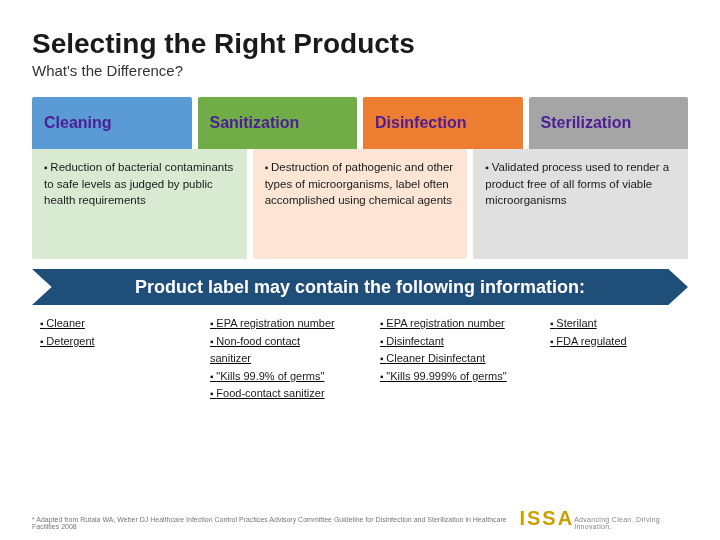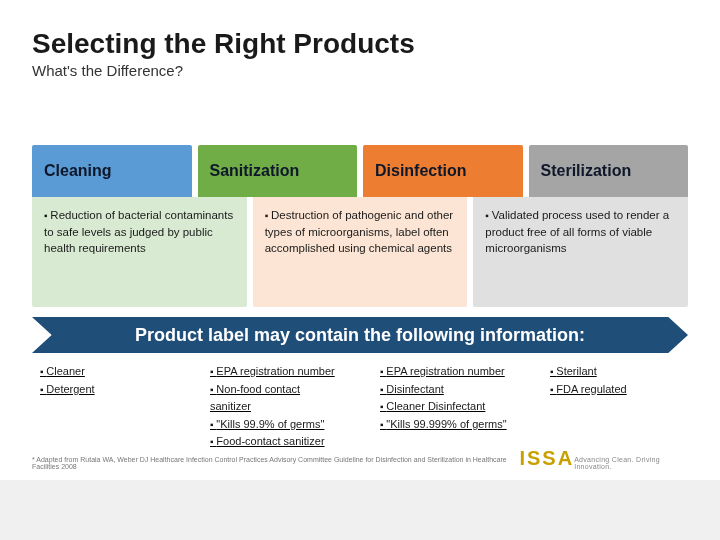--- a/index.html
+++ b/index.html
@@ -5,21 +5,21 @@
     * { box-sizing: border-box; margin: 0; padding: 0; }
     body {
       font-family: Arial, Helvetica, sans-serif;
       background: #f0f0f0;
       width: 720px;
       height: 540px;
       overflow: hidden;
     }
     .slide {
       width: 720px;
-      height: 480px;
+      height: 540px;
       background: #ffffff;
       padding: 28px 32px 16px 32px;
       position: relative;
     }
     .title {
       font-size: 28px;
       font-weight: bold;
       color: #1a1a1a;
       margin-bottom: 2px;
     }
@@ -30,28 +30,27 @@
     }
     
     .columns-wrapper {
       display: flex;
       gap: 6px;
       margin-bottom: 0;
     }
     .col-header {
       flex: 1;
       padding: 10px 12px;
-      color: #0f172a;
+      color: #4c1d95;
       font-size: 16px;
       font-weight: bold;
       border-radius: 2px 2px 0 0;
       min-height: 52px;
       display: flex;
       align-items: center;
-      margin-top: 48px;
     }
     .col-cleaning { background: #5b9bd5; }
     .col-sanitization { background: #70ad47; }
     .col-disinfection { background: #ed7d31; }
     .col-sterilization { background: #a5a5a5; }
 
     
     .col-bodies {
       display: flex;
       gap: 6px;

